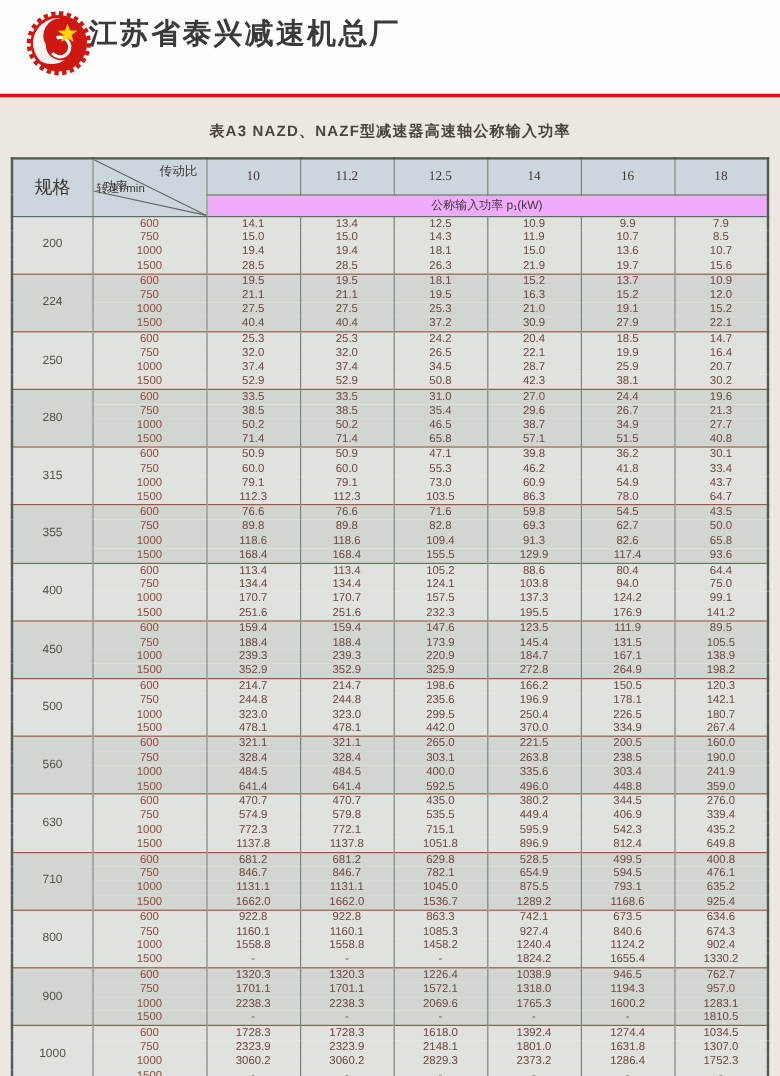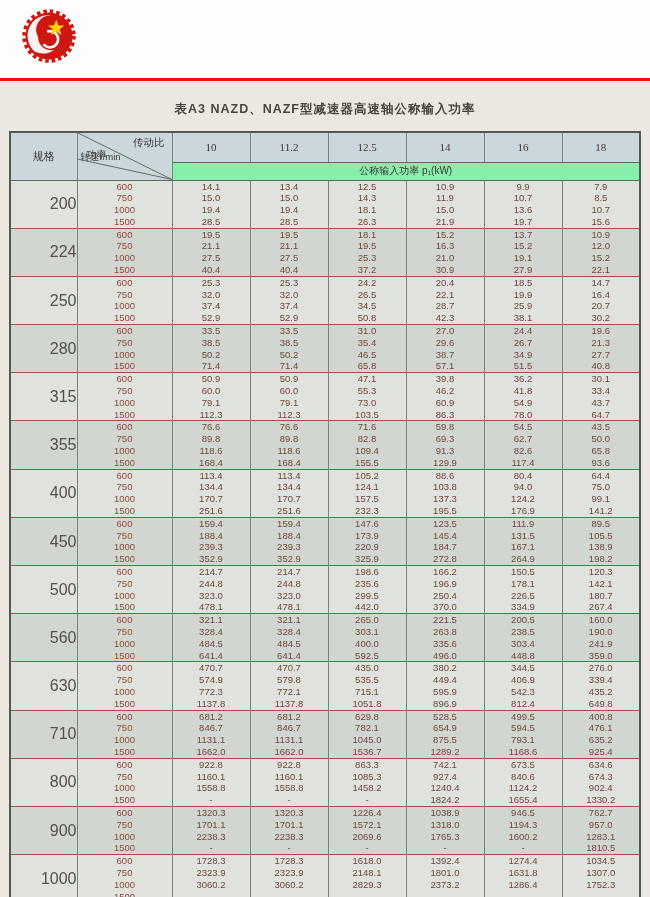--- a/index.html
+++ b/index.html
@@ -49,51 +49,52 @@
     padding: 0; overflow: hidden; white-space: nowrap;
   }
   thead th {
     background: #ccd6dd;
     border-bottom: 1px solid #5c6b62;
     font-weight: normal; color: #3a3835;
   }
   thead tr.ratio-row { height: 30px; }
   thead tr.ratio-row th.ratio { font-size: 11px; color: #433733; font-family: Liberation Serif, serif; }
   thead tr.power-row { height: 18px; }
-  thead th.power-hdr { background: #86efac; font-size: 10px; color: #3a3835; }
-  th.spec-hdr { font-size: 11px; }
+  thead th.power-hdr { background: #f0abfc; font-size: 10px; color: #3a3835; }
+  th.spec-hdr { font-size: 15px; }
   th.corner {
     position: relative; padding: 0; background: #ccd6dd; text-decoration: underline;
   }
   th.corner svg { position: absolute; left: 0; top: 0; width: 100%; height: 100%; }
   th.corner .c-ratio { position: absolute; top: 3px; right: 7px; font-size: 10.5px; }
   th.corner .c-power { position: absolute; top: 15px; left: 9px; font-size: 10px; }
   th.corner .c-speed { position: absolute; bottom: 16px; left: 3px; font-size: 9.5px; margin-top: 43px; }
   tbody td {
     font-size: 9.5px; height: 11.8px; line-height: 11.8px;
     border-top: none; border-bottom: none;
     color: #6f463f;
   }
   tbody tr.light td { background: #dfe2dd; }
   tbody tr.shade td { background: #d2d6d1; }
   tbody tr.group-start td { border-top: 1.5px solid #96584a; }
-  tbody td.spec { font-size: 16px; color: #54504a; text-align: right; }
+  tbody td.spec { font-size: 10px; color: #54504a; }
   tbody td.speed { color: #8f4a3e; }
 </style>
 </head>
 <body>
 
 <div class="topbar">
   <svg class="logo" viewBox="0 0 64 64">
     <circle cx="32" cy="31" r="26" fill="#cf1712"></circle>
     <circle cx="32" cy="31" r="27.5" fill="none" stroke="#cf1712" stroke-width="4" stroke-dasharray="4 3.2"></circle>
     <path d="M16 48 A 23 23 0 0 1 34 8 A 16 16 0 0 0 20 32 A 14 14 0 0 0 38 46 A 22 22 0 0 1 16 48 Z" fill="#ffffff" opacity="0.95"></path>
     <path d="M30 26 A 9 9 0 1 1 26 40" fill="none" stroke="#ffffff" stroke-width="3"></path>
     <polygon points="40,13 42.4,19.2 49,19.4 43.8,23.4 45.7,29.7 40,26 34.3,29.7 36.2,23.4 31,19.4 37.6,19.2" fill="#ffd700"></polygon>
   </svg>
+  <div class="company-cn">江苏省泰兴减速机总厂</div>
 </div>
 <div class="red-rule"></div>
 
 <div class="table-title">表A3  NAZD、NAZF型减速器高速轴公称输入功率</div>
 
 <table>
   <colgroup>
     <col style="width:67px">
       <col style="width:95px">
     <col style="width:78px">

